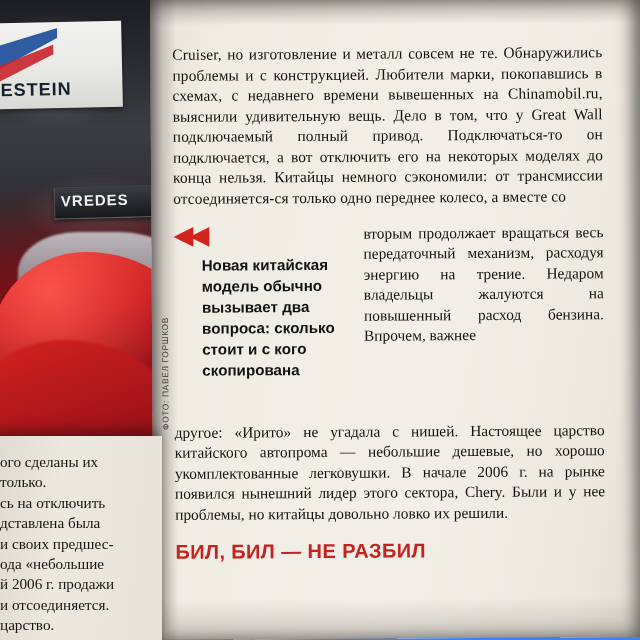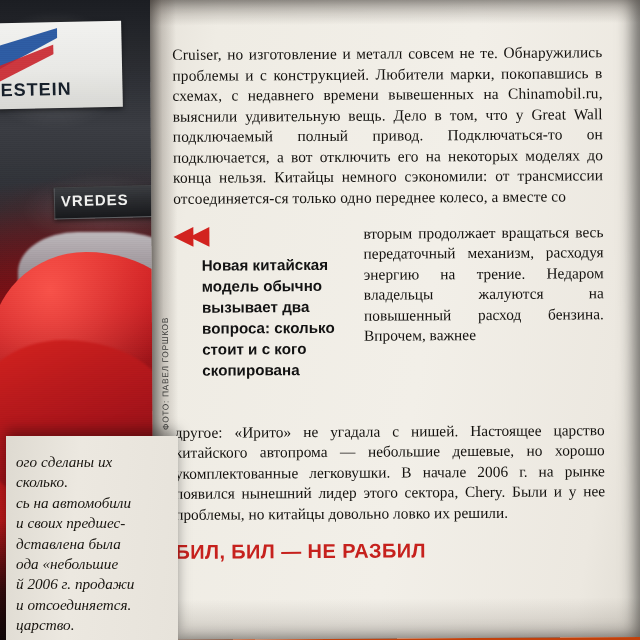--- a/index.html
+++ b/index.html
@@ -3,21 +3,21 @@
 <meta charset="utf-8">
 <style>
   html,body{margin:0;padding:0;}
   body{
     width:640px;height:640px;overflow:hidden;
     background:#d9d6cf;
     font-family:"Liberation Serif", serif;
   }
   .page{
     position:relative;width:640px;height:640px;overflow:hidden;
-    background:#c2410c;
+    background:#3b82f6;
   }
 
   
   .photo{
     position:absolute;left:0;top:0;width:175px;height:640px;
     background:
       radial-gradient(circle at 30% 78%, rgba(210,30,30,0.95) 0%, rgba(150,12,18,0.9) 28%, rgba(60,6,10,0.0) 62%),
       radial-gradient(circle at 75% 60%, rgba(120,20,22,0.6) 0%, rgba(20,8,10,0) 55%),
       linear-gradient(180deg,#1b1d22 0%, #2a2c31 10%, #3a3c42 20%, #2c2e33 33%, #4a1418 46%, #8f1118 56%, #c21a20 66%, #a8161c 76%, #5c0d12 86%, #2a0a0d 100%);
   }
@@ -180,25 +180,24 @@
     margin-top:14px;
     font-family:"Liberation Sans", sans-serif;
     font-weight:bold;
     font-size:20px;
     letter-spacing:0.4px;
     color:#c6211d;
   }
 
   
   .facing{
-    position:absolute;left:16px;top:452px;width:152px;
+    position:absolute;left:0;top:452px;width:152px;
     font-size:15.2px;line-height:20.4px;color:#17140f;
     text-align:left;
     z-index:5;
-    font-style:italic;
   }
   .facing .fpaper{
     position:absolute;left:-10px;top:-16px;width:172px;height:204px;
     background:linear-gradient(95deg,#dedad1 0%, #ece8e0 40%, #e7e3db 100%);
     z-index:-1;
     box-shadow:0 -6px 12px rgba(0,0,0,0.35);
   }
   .facing .line{white-space:nowrap;overflow:hidden;}
 </style>
 </head>
@@ -244,23 +243,23 @@
 
       <p class="tail">другое: «Ирито» не угадала с нишей. Настоящее царство китайского автопрома — небольшие дешевые, но хорошо укомплектованные легковушки. В начале 2006 г. на рынке появился нынешний лидер этого сектора, Chery. Были и у нее проблемы, но китайцы довольно ловко их решили.</p>
 
       <div class="subhead">БИЛ, БИЛ — НЕ РАЗБИЛ</div>
     </div>
   </div>
 
   <div class="facing">
     <div class="fpaper"></div>
     <div class="line">ого сделаны их</div>
-    <div class="line"> сколько.</div>
-    <div class="line">сь на автомобили</div>
+    <div class="line"> только.</div>
+    <div class="line">сь на отключить</div>
+    <div class="line">дставлена была</div>
     <div class="line">и своих предшес-</div>
-    <div class="line">дставлена была</div>
     <div class="line">ода «небольшие</div>
     <div class="line">й 2006 г. продажи</div>
     <div class="line">и отсоединяется.</div>
     <div class="line"> царство.</div>
   </div>
 
 </div>
 
 </body></html>

